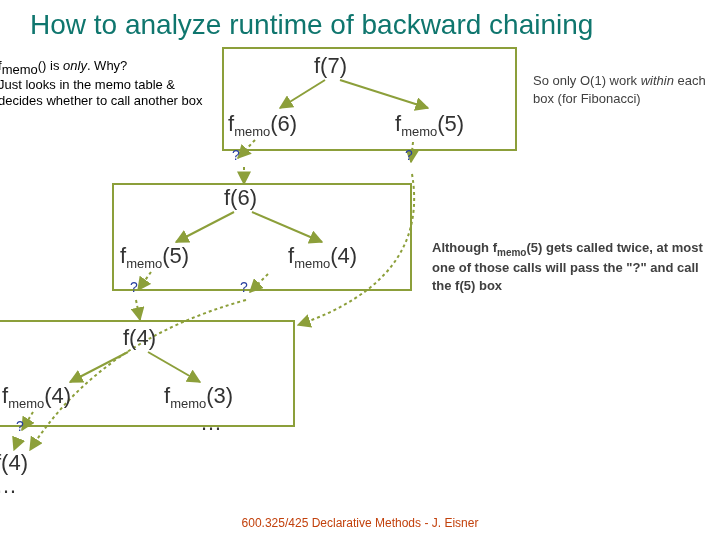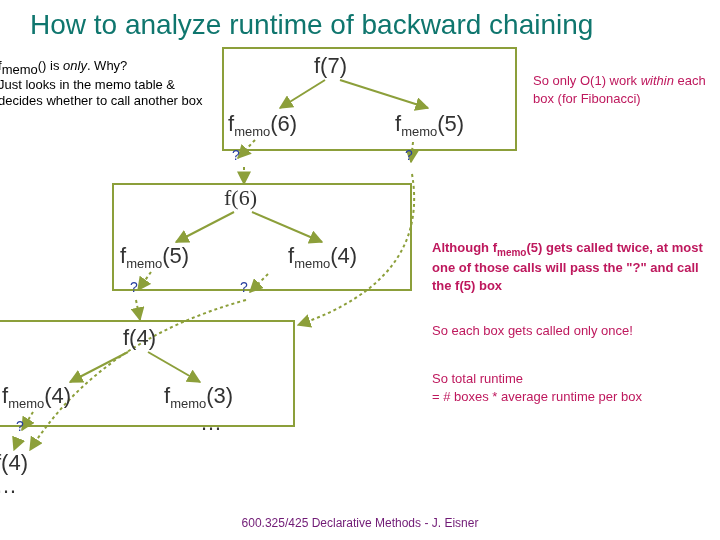--- a/index.html
+++ b/index.html
@@ -6,23 +6,23 @@
   body { font-family: Arial, Helvetica, sans-serif; background: #fff; width: 720px; height: 540px; position: relative; overflow: hidden; }
   .slide { position: relative; width: 100%; height: 100%; }
   .title { font-size: 28px; font-weight: normal; position: absolute; left: 30px; top: 10px; line-height: 1.1; color: #0f766e; }
   .leftnote { position: absolute; left: -2px; top: 58px; font-size: 13px; line-height: 1.2; max-width: 210px; z-index: 5; }
   .leftnote .fast { font-style: italic; }
   .box { position: absolute; border: 2px solid; z-index: 1; }
   .greenline { border-color: #8C9F3A; }
   .node { position: absolute; font-size: 22px; color: #333; z-index: 3; }
   .sub { font-size: 13px; vertical-align: sub; }
   .q { position: absolute; font-size: 14px; color: #2a40a0; z-index: 3; }
-  .note { position: absolute; font-size: 13px; line-height: 1.35; color: #be185d; max-width: 300px; }
+  .note { position: absolute; font-size: 13px; line-height: 1.35; color: #404040; max-width: 300px; }
   .ital { font-style: italic; }
-  .footer { position: absolute; left: 0; right: 0; bottom: 10px; text-align: center; font-size: 12px; color: #701a75; }
+  .footer { position: absolute; left: 0; right: 0; bottom: 10px; text-align: center; font-size: 12px; color: #c2410c; }
   svg.arrows { position: absolute; left: 0; top: 0; width: 720px; height: 540px; z-index: 2; pointer-events: none; }
 </style>
 </head>
 <body>
 
 <div class="slide">
   <div class="title">How to analyze runtime of backward chaining</div>
 
   <div class="leftnote">
     <span>f</span><span class="sub">memo</span><span>() is </span><span class="fast">only</span><span>.  Why?</span><br>
@@ -36,21 +36,21 @@
   <div class="node" style="left:314px; top:53px;">f(7)</div>
   <div class="node" style="left:228px; top:111px;">
     <span>f</span><span class="sub">memo</span><span>(6)</span>
   </div>
   <div class="node" style="left:395px; top:111px;">
     <span>f</span><span class="sub">memo</span><span>(5)</span>
   </div>
   <div class="q" style="left:232px; top:147px;">?</div>
   <div class="q" style="left:405px; top:147px;">?</div>
 
-  <div class="node" style="left:224px; top:185px;font-family:Liberation Serif, serif;">f(6)</div>
+  <div class="node" style="left:224px; top:185px;">f(6)</div>
   <div class="node" style="left:120px; top:243px;">
     <span>f</span><span class="sub">memo</span><span>(5)</span>
   </div>
   <div class="node" style="left:288px; top:243px;">
     <span>f</span><span class="sub">memo</span><span>(4)</span>
   </div>
   <div class="q" style="left:130px; top:279px;">?</div>
   <div class="q" style="left:240px; top:279px;">?</div>
 
   <div class="node" style="left:123px; top:325px;">f(4)</div>
@@ -65,23 +65,20 @@
 
   <div class="node" style="left:-5px; top:450px;">f(4)</div>
   <div class="node" style="left:-5px; top:473px;">…</div>
 
   <div class="note" style="left:533px; top:72px; max-width:185px;">
     <span>So only O(1) work </span><span class="ital">within</span><span> each box (for Fibonacci)</span>
   </div>
   <div class="note" style="left:432px; top:239px; max-width:280px;font-weight:bold;">
     <span>Although f</span><span class="sub" style="font-size:10px;">memo</span><span>(5) gets called twice, at most one of those calls will pass the "?" and call the f(5) box</span>
   </div>
-  <div class="note" style="left:432px; top:322px;">So each box gets called only once!</div>
-  <div class="note" style="left:432px; top:370px; white-space:pre-line;">So total runtime
-= # boxes * average runtime per box</div>
 
   <svg class="arrows">
     <defs>
       <marker id="ah" viewBox="0 0 10 10" refX="9" refY="5" markerWidth="7" markerHeight="7" orient="auto">
         <path d="M 0 0 L 10 5 L 0 10 z" fill="#8C9F3A"></path>
       </marker>
     </defs>
 
     <line x1="325" y1="80" x2="280" y2="108" stroke="#8C9F3A" stroke-width="2" marker-end="url(#ah)"></line>
     <line x1="340" y1="80" x2="428" y2="108" stroke="#8C9F3A" stroke-width="2" marker-end="url(#ah)"></line>

